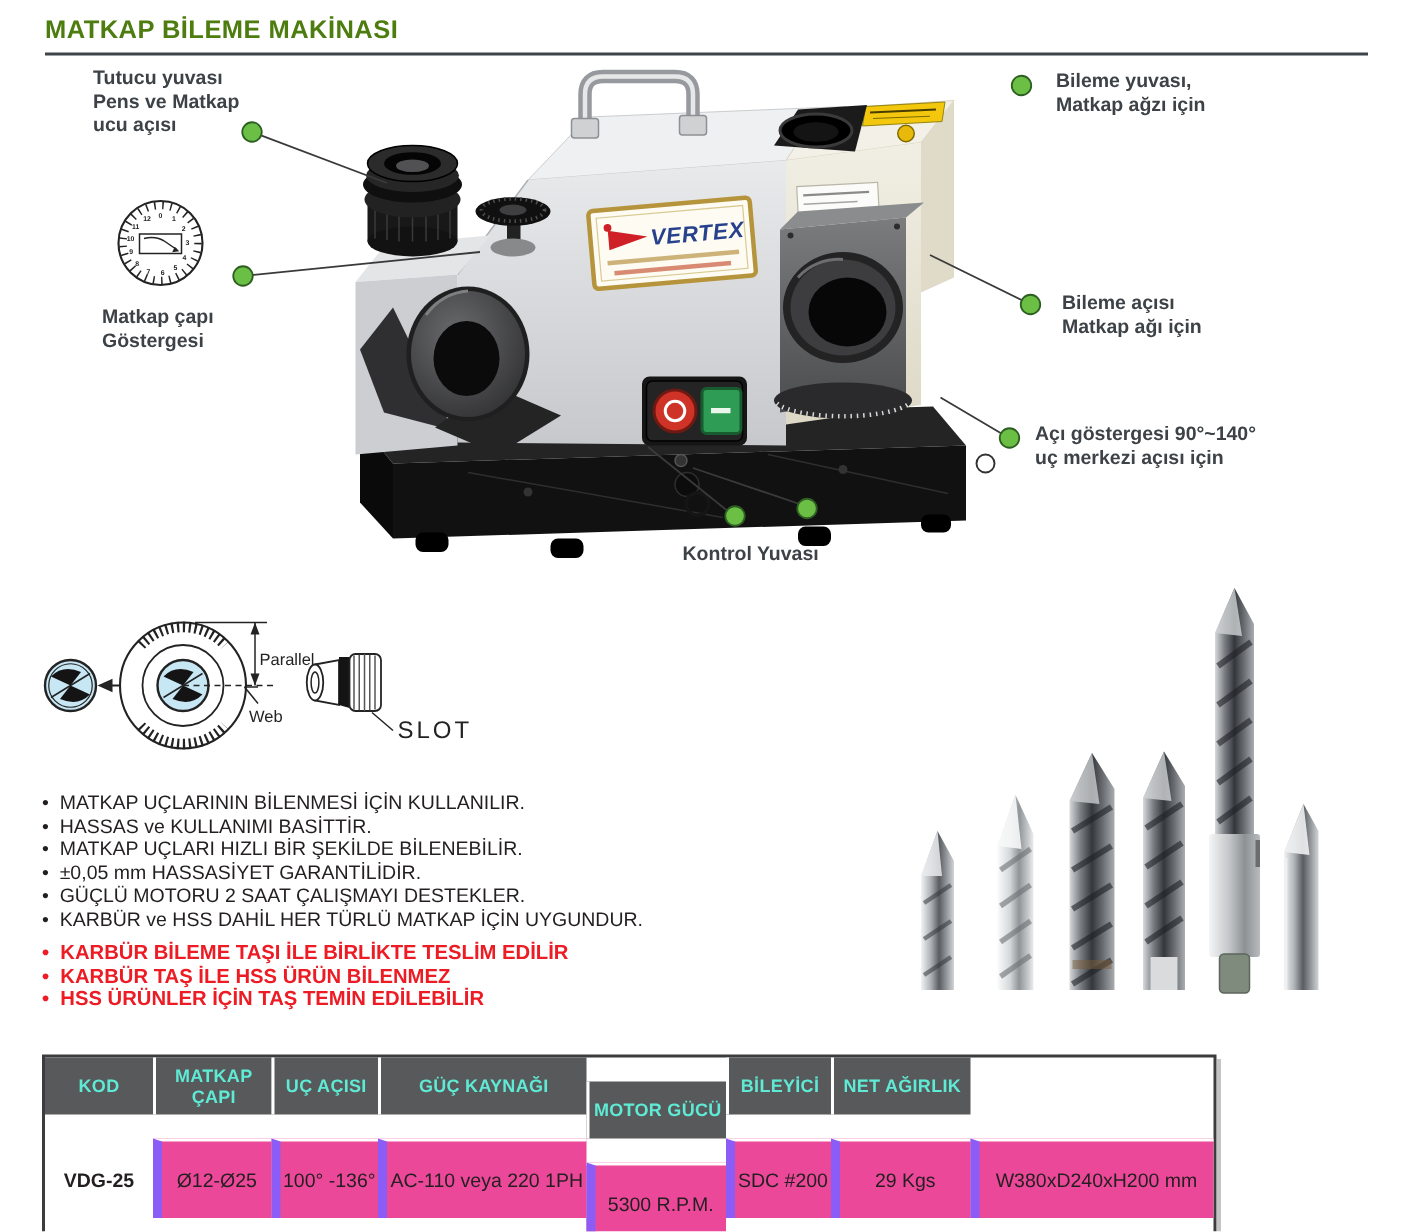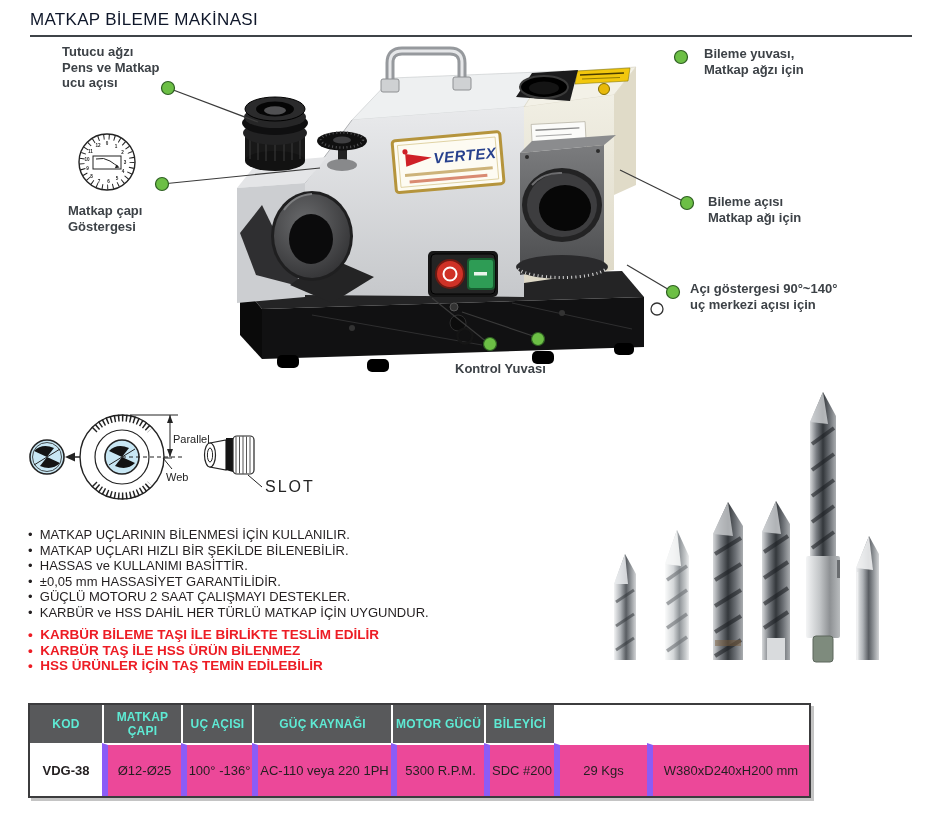--- a/index.html
+++ b/index.html
@@ -1,47 +1,47 @@
 <!DOCTYPE html>
 <html><head>
 <meta charset="utf-8">
 <style>
   html,body{margin:0;padding:0;background:#fff;}
   body{font-family:"Liberation Sans",sans-serif;color:#231f20;}
   .page{position:relative;width:945px;height:821px;background:#fff;overflow:hidden;}
   .abs{position:absolute;}
-  .page-title{left:30px;top:10px;font-size:17px;font-weight:400;letter-spacing:.3px;color:#0f172a;}
+  .page-title{left:30px;top:10px;font-size:17px;font-weight:700;letter-spacing:.3px;color:#4d7c0f;}
   .title-rule{left:30px;top:35px;width:882px;border-top:2px solid #3f4448;height:0;}
   .callout{font-size:13px;font-weight:700;color:#3d4247;line-height:15.5px;}
   .callout.right{text-align:left;}
   svg{display:block;}
   .features{left:28px;top:527px;list-style:none;margin:0;padding:0;font-size:13px;font-weight:400;line-height:15.6px;color:#231f20;width:560px;}
   .features li::before{content:"\2022\00a0\00a0";}
   .features.red{top:627px;color:#ed1c24;font-weight:800;font-size:13.5px;}
   .detaylar{left:28px;top:707px;font-size:13.5px;font-weight:800;color:#1d1d1f;}
   .spec-table{left:28px;top:703px;width:779px;border:2px solid #3c3c3e;box-shadow:3px 3px 0 #c4c4c4;}
   .tr{display:flex;width:100%;}
   .th,.td{display:flex;align-items:center;justify-content:center;text-align:center;box-sizing:border-box;}
   .th{background:#58595b;color:#5eead4;font-size:12px;font-weight:700;height:38px;border-left:2px solid #fff;letter-spacing:.2px;}
   .th:first-child{border-left:none;}
   .td{background:#ec4899;font-size:13px;font-weight:400;height:53px;border-left:6px solid #8b5cf6;border-top:2px solid #fff;}
   .td:first-child{border-left:none;background:#fff;font-weight:800;}
   .c1{width:72px;}.c2{width:79px;}.c3{width:71px;}.c4{width:139px;}
-  .c5{width:93px;}.c6{width:70px;}.c7{width:93px;}.c8{width:141px;flex:1;}
+  .c5{width:93px;margin-top:16px;}.c6{width:70px;}.c7{width:93px;}.c8{width:141px;flex:1;}
 </style>
 </head>
 <body>
 
 <div class="page">
 
   <div class="abs page-title">MATKAP BİLEME MAKİNASI</div>
   <div class="abs title-rule"></div>
 
   <div class="abs callout" style="left:62px;top:44px;">
-    <div>Tutucu ağzı</div>
+    <div>Tutucu yuvası</div>
     <div>Pens ve Matkap</div>
     <div>ucu açısı</div>
   </div>
   <div class="abs callout" style="left:68px;top:203px;">
     <div>Matkap çapı</div>
     <div>Göstergesi</div>
   </div>
   <div class="abs callout right" style="left:704px;top:46px;">
     <div>Bileme yuvası,</div>
     <div>Matkap ağzı için</div>
@@ -390,44 +390,45 @@
     </g>
     <g>
       <path d="M261,180 L274,148 L284,166 L284,272 L261,272 Z" fill="url(#gMetal)"></path>
       <polygon points="261,180 274,148 278,182" fill="#eef0f1" opacity="0.9"></polygon>
       <line x1="262.5" y1="184" x2="262.5" y2="272" stroke="#f5f6f7" stroke-width="1.5" opacity="0.7"></line>
     </g>
   </svg>
 
   <ul class="abs features">
     <li>MATKAP UÇLARININ BİLENMESİ İÇİN KULLANILIR.</li>
+    <li>HASSAS ve KULLANIMI BASİTTİR.</li>
     <li>MATKAP UÇLARI HIZLI BİR ŞEKİLDE BİLENEBİLİR.</li>
-    <li>HASSAS ve KULLANIMI BASİTTİR.</li>
     <li>±0,05 mm HASSASİYET GARANTİLİDİR.</li>
     <li>GÜÇLÜ MOTORU 2 SAAT ÇALIŞMAYI DESTEKLER.</li>
     <li>KARBÜR ve HSS DAHİL HER TÜRLÜ MATKAP İÇİN UYGUNDUR.</li>
   </ul>
   <ul class="abs features red">
     <li>KARBÜR BİLEME TAŞI İLE BİRLİKTE TESLİM EDİLİR</li>
     <li>KARBÜR TAŞ İLE HSS ÜRÜN BİLENMEZ</li>
     <li>HSS ÜRÜNLER İÇİN TAŞ TEMİN EDİLEBİLİR</li>
   </ul>
 
   <div class="abs detaylar">DETAYLAR</div>
   <div class="abs spec-table">
     <div class="tr">
       <div class="th c1">KOD</div>
       <div class="th c2">MATKAP ÇAPI</div>
       <div class="th c3">UÇ AÇISI</div>
       <div class="th c4">GÜÇ KAYNAĞI</div>
       <div class="th c5">MOTOR GÜCÜ</div>
       <div class="th c6">BİLEYİCİ</div>
+      <div class="th c7">NET AĞIRLIK</div>
     </div>
     <div class="tr">
-      <div class="td c1">VDG-38</div>
+      <div class="td c1">VDG-25</div>
       <div class="td c2">Ø12-Ø25</div>
       <div class="td c3">100° -136°</div>
       <div class="td c4">AC-110 veya 220 1PH</div>
       <div class="td c5">5300 R.P.M.</div>
       <div class="td c6">SDC #200</div>
       <div class="td c7">29 Kgs</div>
       <div class="td c8">W380xD240xH200 mm</div>
     </div>
   </div>
 

